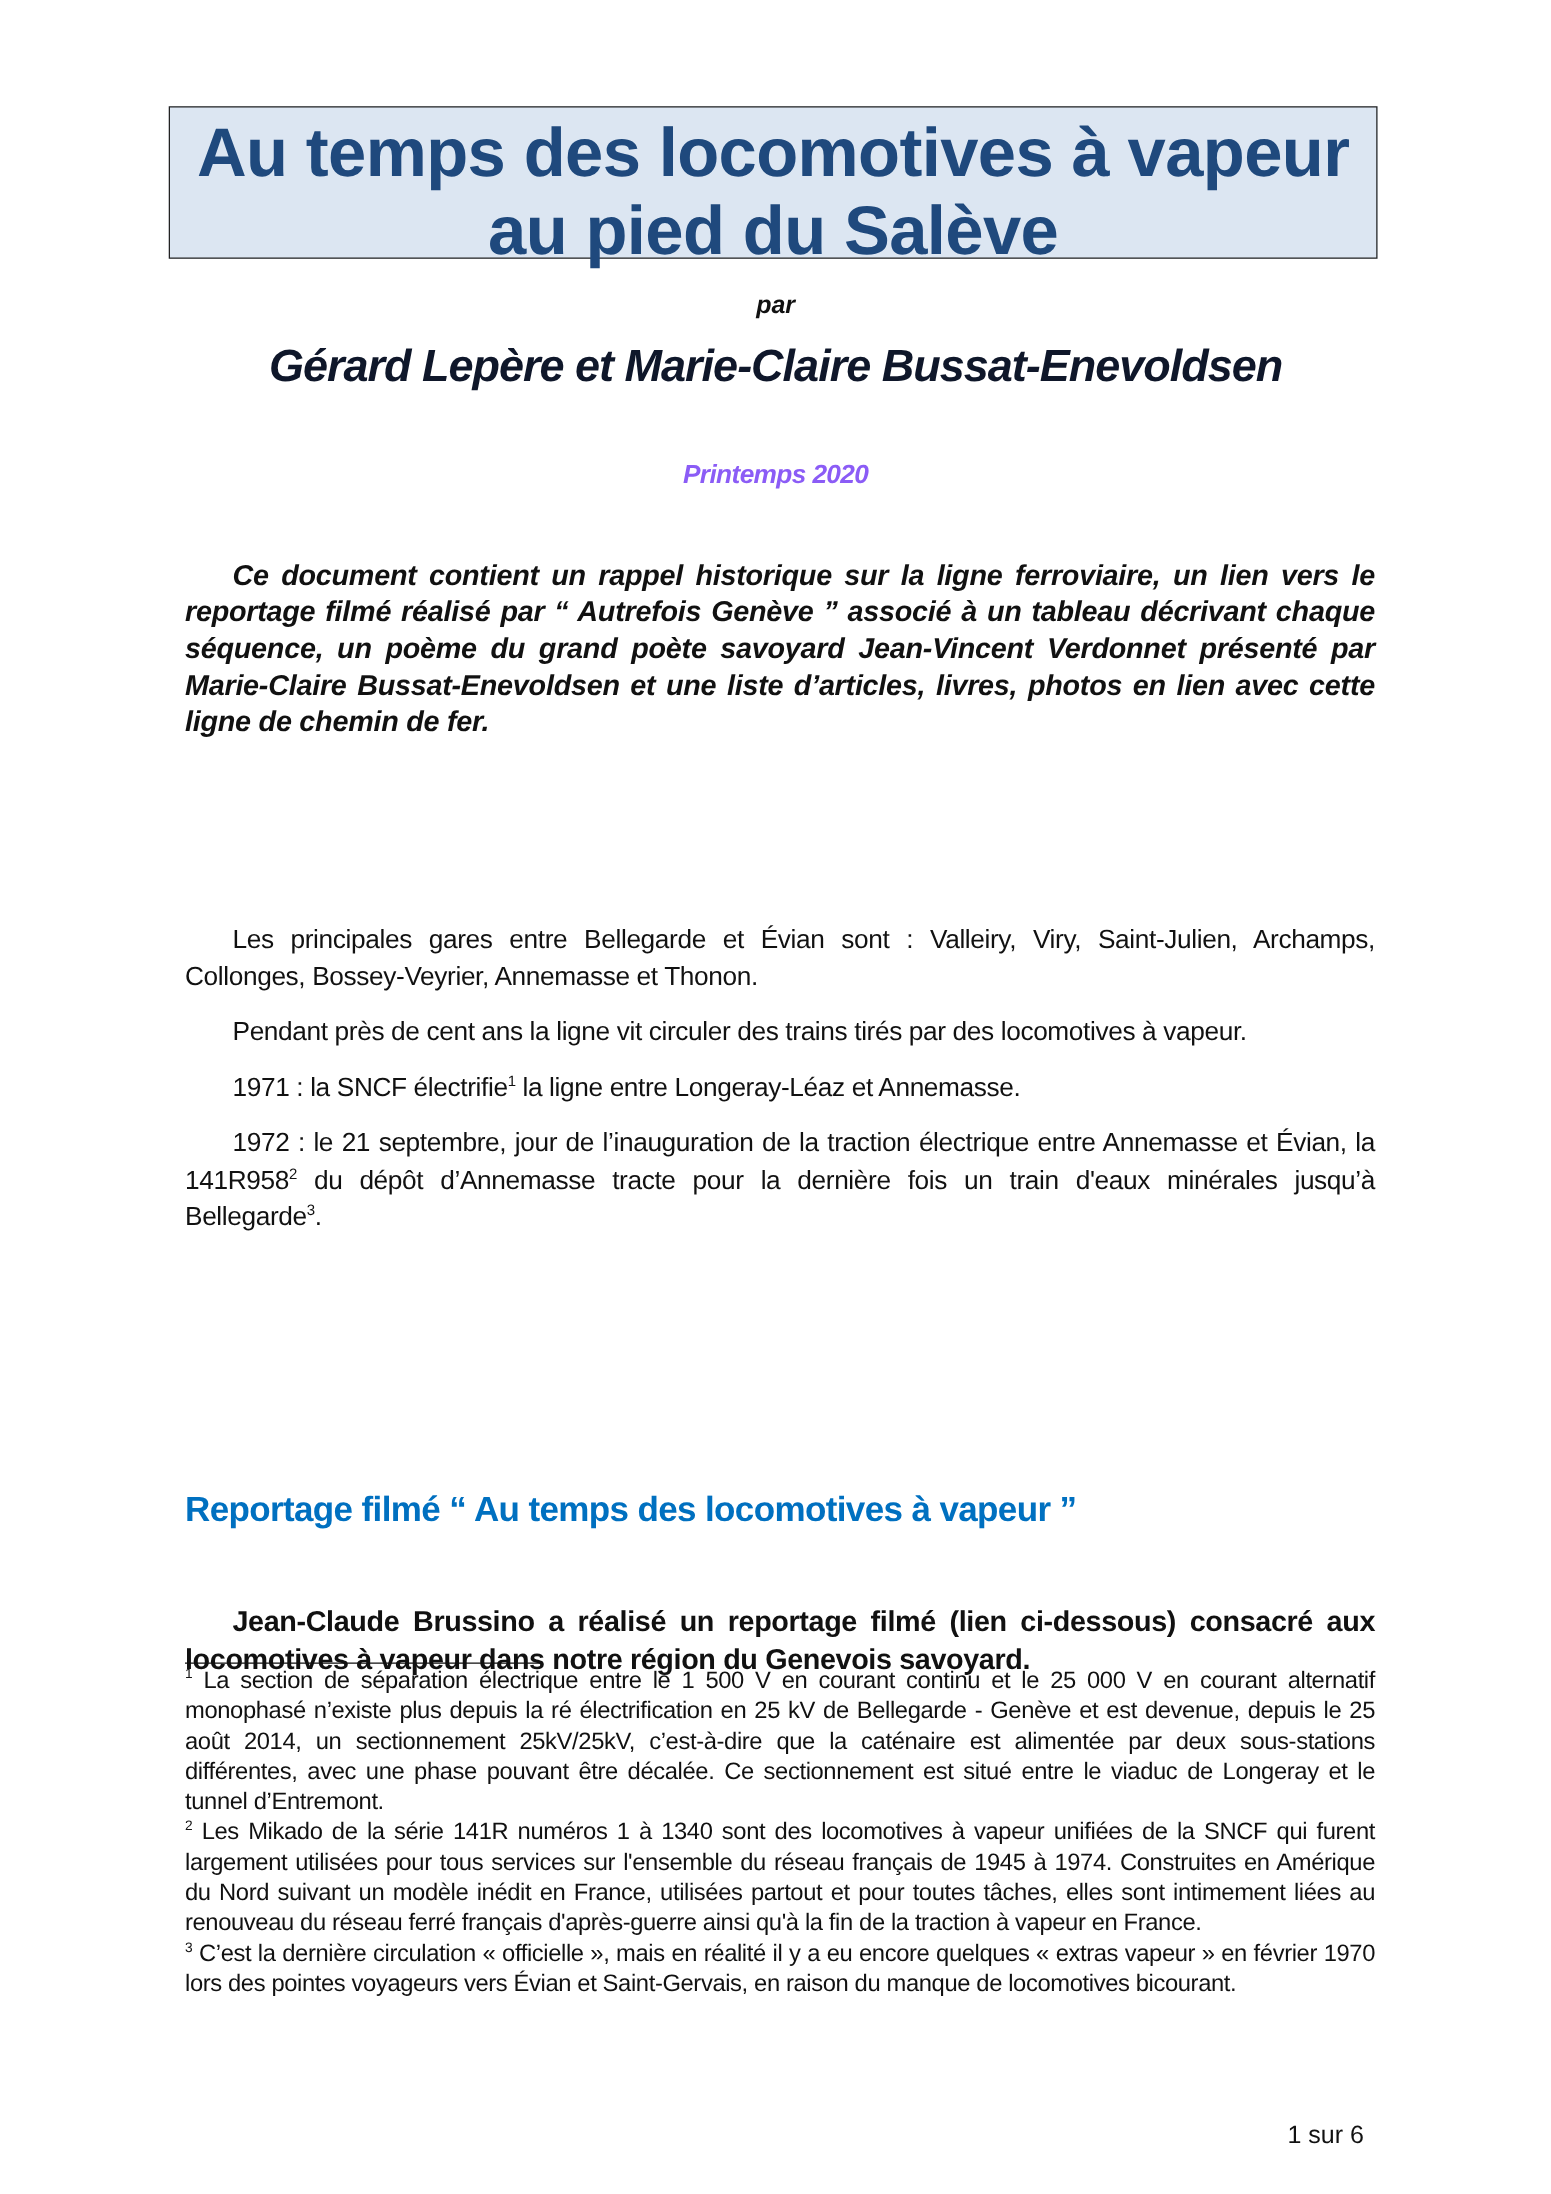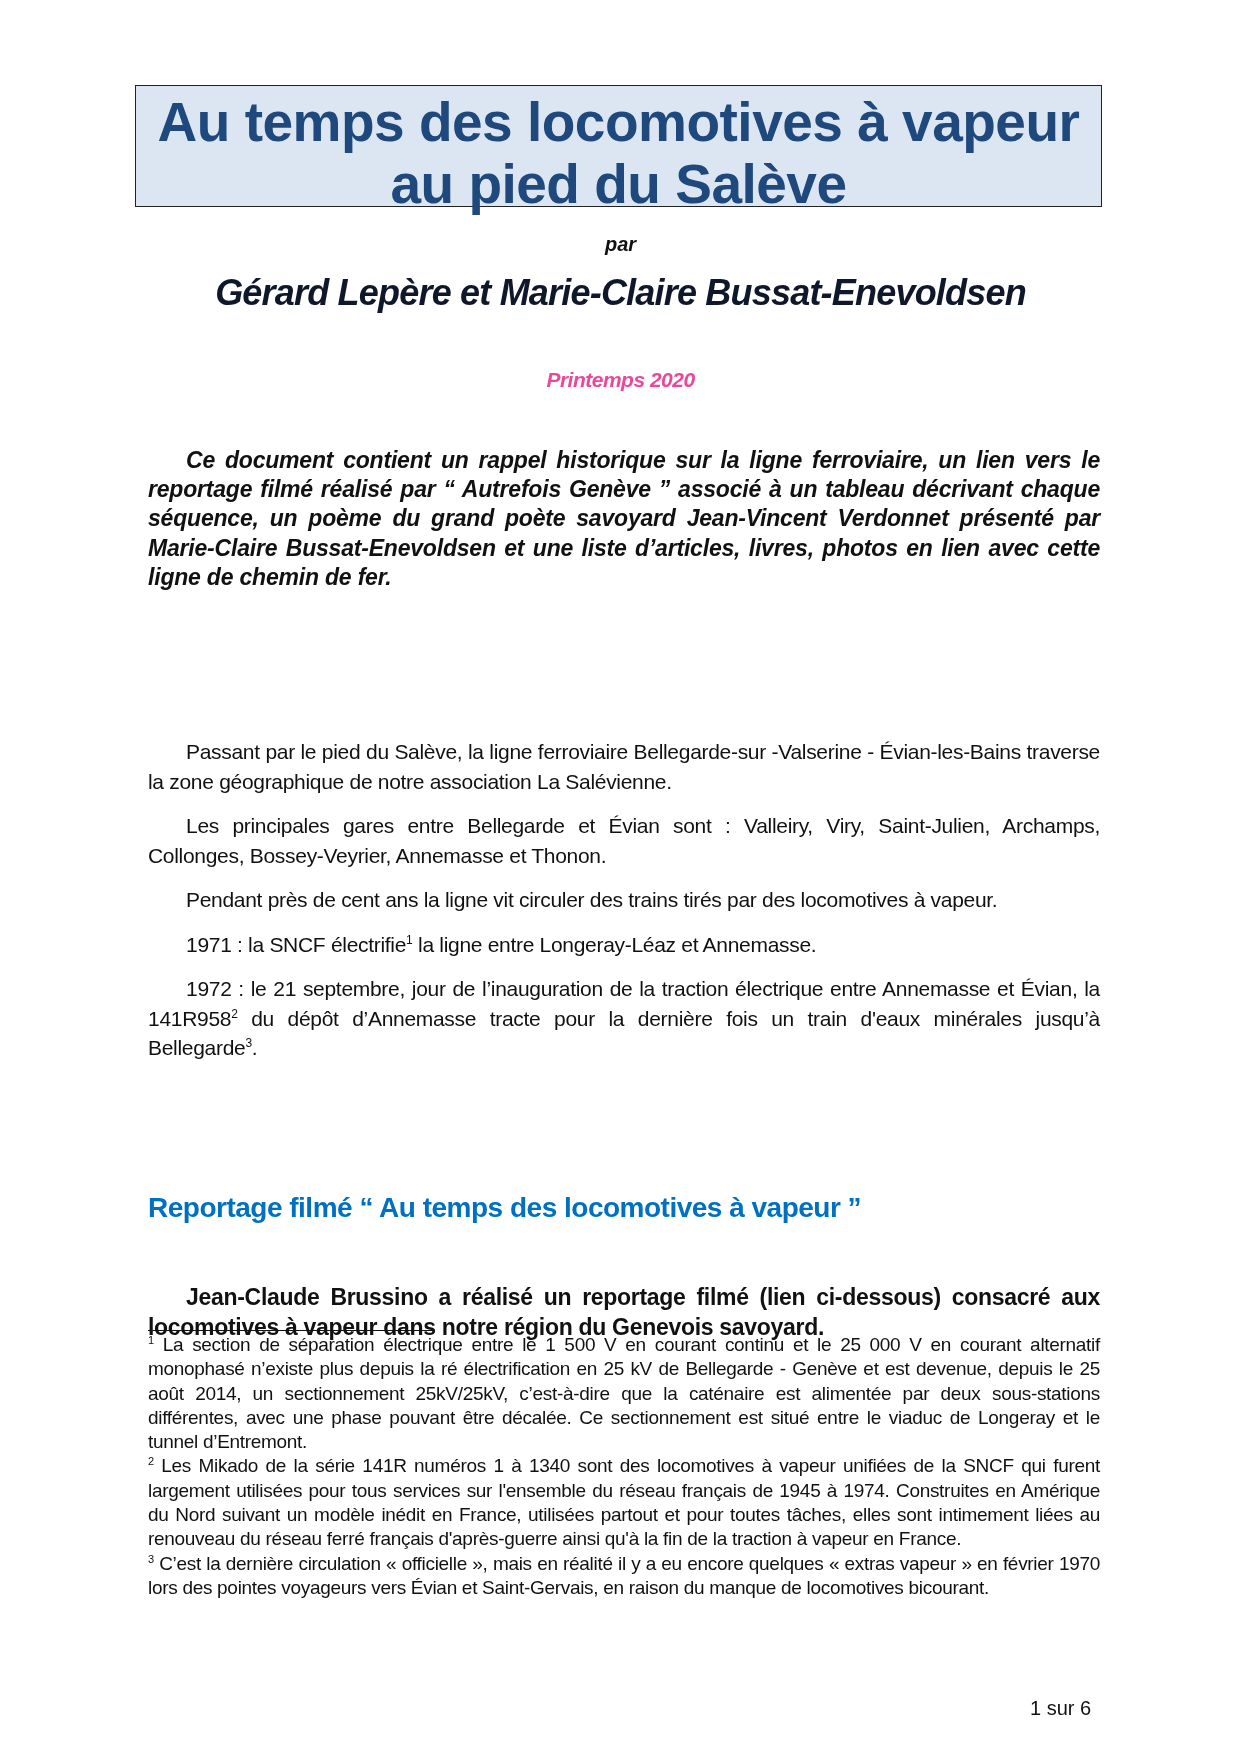--- a/index.html
+++ b/index.html
@@ -8,21 +8,21 @@
   .title-box { position:absolute; left:135px; top:85px; width:967px; height:122px;
                background:#dce6f2; border:1.5px solid #222; box-sizing:border-box;
                text-align:center; color:#1f497d; font-weight:bold; font-size:55px;
                line-height:62px; padding-top:5px; letter-spacing:-0.5px; }
   .title-box div { display:block; }
   .par { position:absolute; left:0; width:1241px; top:233px; text-align:center;
          font-style:italic; font-weight:bold; font-size:20px; }
   .authors { position:absolute; left:0; width:1241px; top:272px; text-align:center;
              font-style:italic; font-weight:bold; font-size:36px; color:#0f172a; letter-spacing:-0.8px; }
   .date { position:absolute; left:0; width:1241px; top:368px; text-align:center;
-          font-style:italic; font-weight:bold; font-size:21px; color:#ec4899; letter-spacing:-0.5px; }
+          font-style:italic; font-weight:bold; font-size:21px; color:#8b5cf6; letter-spacing:-0.5px; }
   .abstract { position:absolute; left:148px; width:952px; top:446px;
               font-style:italic; font-weight:bold; font-size:23px; line-height:29.2px;
               text-align:justify; text-indent:38px; letter-spacing:-0.2px; }
   .body { position:absolute; left:148px; width:952px; font-size:21px; line-height:29.5px;
           text-align:justify; letter-spacing:-0.3px; }
   .body p { margin:0 0 15px 0; text-indent:38px; }
   sup { font-size:12px; line-height:0; vertical-align:super; }
   .h2 { position:absolute; left:148px; top:1192px; font-size:28px; font-weight:bold;
         color:#0070c0; letter-spacing:-0.5px; }
   .body2 { position:absolute; left:148px; width:952px; top:1283px; font-size:23px; line-height:29.5px;
@@ -42,21 +42,20 @@
   <div>au pied du Salève</div>
 </div>
 
 <div class="par">par</div>
 <div class="authors">Gérard Lepère et Marie-Claire Bussat-Enevoldsen</div>
 <div class="date">Printemps 2020</div>
 
 <div class="abstract">Ce document contient un rappel historique sur la ligne ferroviaire, un lien vers le reportage filmé réalisé par “ Autrefois Genève ” associé à un tableau décrivant chaque séquence, un poème du grand poète savoyard Jean-Vincent Verdonnet présenté par Marie-Claire Bussat-Enevoldsen et une liste d’articles, livres, photos en lien avec cette ligne de chemin de fer.</div>
 
 <div class="body" style="top:737px;">
-  <p>Passant par le pied du Salève, la ligne ferroviaire Bellegarde-sur -Valserine - Évian-les-Bains traverse la zone géographique de notre association La Salévienne.</p>
   <p>Les principales gares entre Bellegarde et Évian sont : Valleiry, Viry, Saint-Julien, Archamps, Collonges, Bossey-Veyrier, Annemasse et Thonon.</p>
   <p>Pendant près de cent ans la ligne vit circuler des trains tirés par des locomotives à vapeur.</p>
   <p><span>1971 : la SNCF électrifie</span><sup>1</sup><span> la ligne entre Longeray-Léaz et Annemasse.</span></p>
   <p><span>1972 : le 21 septembre, jour de l’inauguration de la traction électrique entre Annemasse et Évian, la 141R958</span><sup>2</sup><span> du dépôt d’Annemasse tracte pour la dernière fois un train d'eaux minérales jusqu’à Bellegarde</span><sup>3</sup><span>.</span></p>
 </div>
 
 <div class="h2">Reportage filmé “ Au temps des locomotives à vapeur ”</div>
 <div class="body2">Jean-Claude Brussino a réalisé un reportage filmé (lien ci-dessous) consacré aux locomotives à vapeur dans notre région du Genevois savoyard.</div>
 
 <div class="fn-rule"></div>

